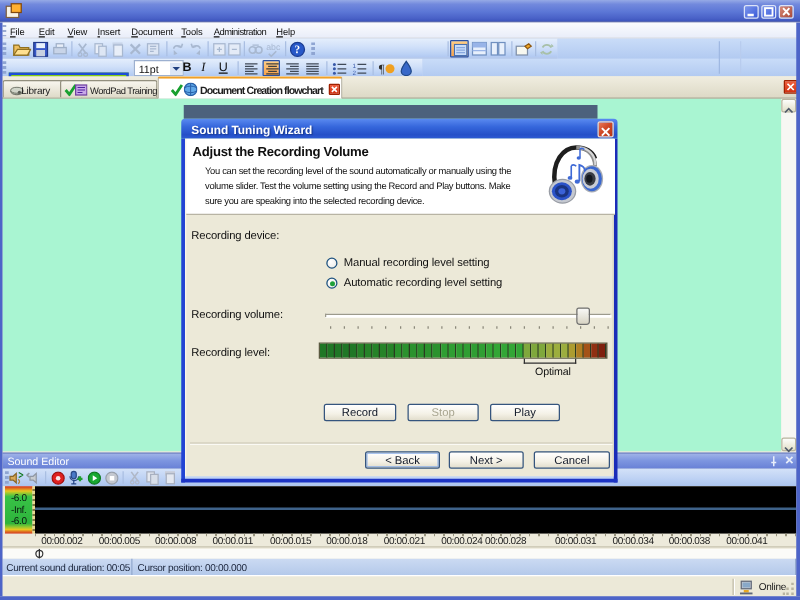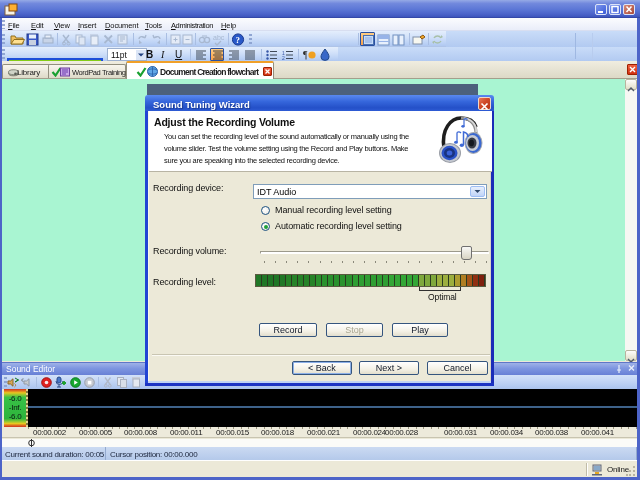--- a/index.html
+++ b/index.html
@@ -416,21 +416,21 @@
 <div class="abs" id="timeline">
     <div style="position:absolute;left:26px;top:0;width:609px;height:2px;background:repeating-linear-gradient(90deg,#98947E 0 1px,transparent 1px 7.6px);"></div>
 <span class="tlabel" style="left:31px;">00:00.002</span>
 <span class="tlabel" style="left:77px;">00:00.005</span>
 <span class="tlabel" style="left:122px;">00:00.008</span>
 <span class="tlabel" style="left:168px;">00:00.011</span>
 <span class="tlabel" style="left:214px;">00:00.015</span>
 <span class="tlabel" style="left:259px;">00:00.018</span>
 <span class="tlabel" style="left:305px;">00:00.021</span>
 <span class="tlabel" style="left:351px;">00:00.024</span>
-<span class="tlabel" style="left:383px;">00:00.028</span>
+<span class="tlabel" style="left:372px;padding-left:14px;">00:00.028</span>
 <span class="tlabel" style="left:442px;">00:00.031</span>
 <span class="tlabel" style="left:488px;">00:00.034</span>
 <span class="tlabel" style="left:533px;">00:00.038</span>
 <span class="tlabel" style="left:579px;">00:00.041</span>
 </div>
 <div class="abs" id="wstrip">
     <svg id="marker" width="7" height="8">
       <circle cx="3.5" cy="4" r="2.8" fill="none" stroke="#303030"></circle>
       <path d="M3.5 0 v8" stroke="#303030"></path>
     </svg>
@@ -493,26 +493,20 @@
       <ellipse cx="11.5" cy="39" rx="2.8" ry="2.5" fill="#3A62D8"></ellipse>
       <path d="M19 28 v-9.5 M19 18.5 c1.5 -1,3 -0.5,4 0.5" stroke="#3F6AD6" stroke-width="1.3" fill="none"></path>
       <ellipse cx="18" cy="28.3" rx="1.9" ry="1.5" fill="#3F6AD6"></ellipse>
       <path d="M26 12 v-7 M26 5 c1.5 -0.8,2.5 -0.3,3.5 0.7" stroke="#3F6AD6" stroke-width="1.2" fill="none"></path>
       <ellipse cx="25" cy="12.3" rx="1.7" ry="1.4" fill="#3F6AD6"></ellipse>
       <path d="M25.5 31 v-13 c2.5 0.5,4.5 2.5,4.5 5" stroke="#3F6AD6" stroke-width="1.5" fill="none"></path>
       <ellipse cx="23.8" cy="31.3" rx="2.1" ry="1.7" fill="#3F6AD6"></ellipse>
     </svg>
   </div>
   <div class="dlabel" style="top:72px;">Recording device:</div>
-  <div id="combo">
-        <span>IDT Audio</span>
-        <div id="comboarr"><svg width="13" height="9">
-            <path d="M3.5 3 l3 3 l3 -3 z" fill="#30486A"></path>
-          </svg></div>
-      </div>
   <div class="radio" style="left:112px;top:95px;"></div>
   <div class="rlabel" style="left:126px;top:94px;">Manual recording level setting</div>
   <div class="radio" style="left:112px;top:111px;">
         <div id="rdot"></div>
       </div>
   <div class="rlabel" style="left:126px;top:110px;">Automatic recording level setting</div>
   <div class="dlabel" style="top:135px;">Recording volume:</div>
   <div id="strack"></div>
   <div id="sthumb"></div>
   <div class="dlabel" style="top:166px;">Recording level:</div>

